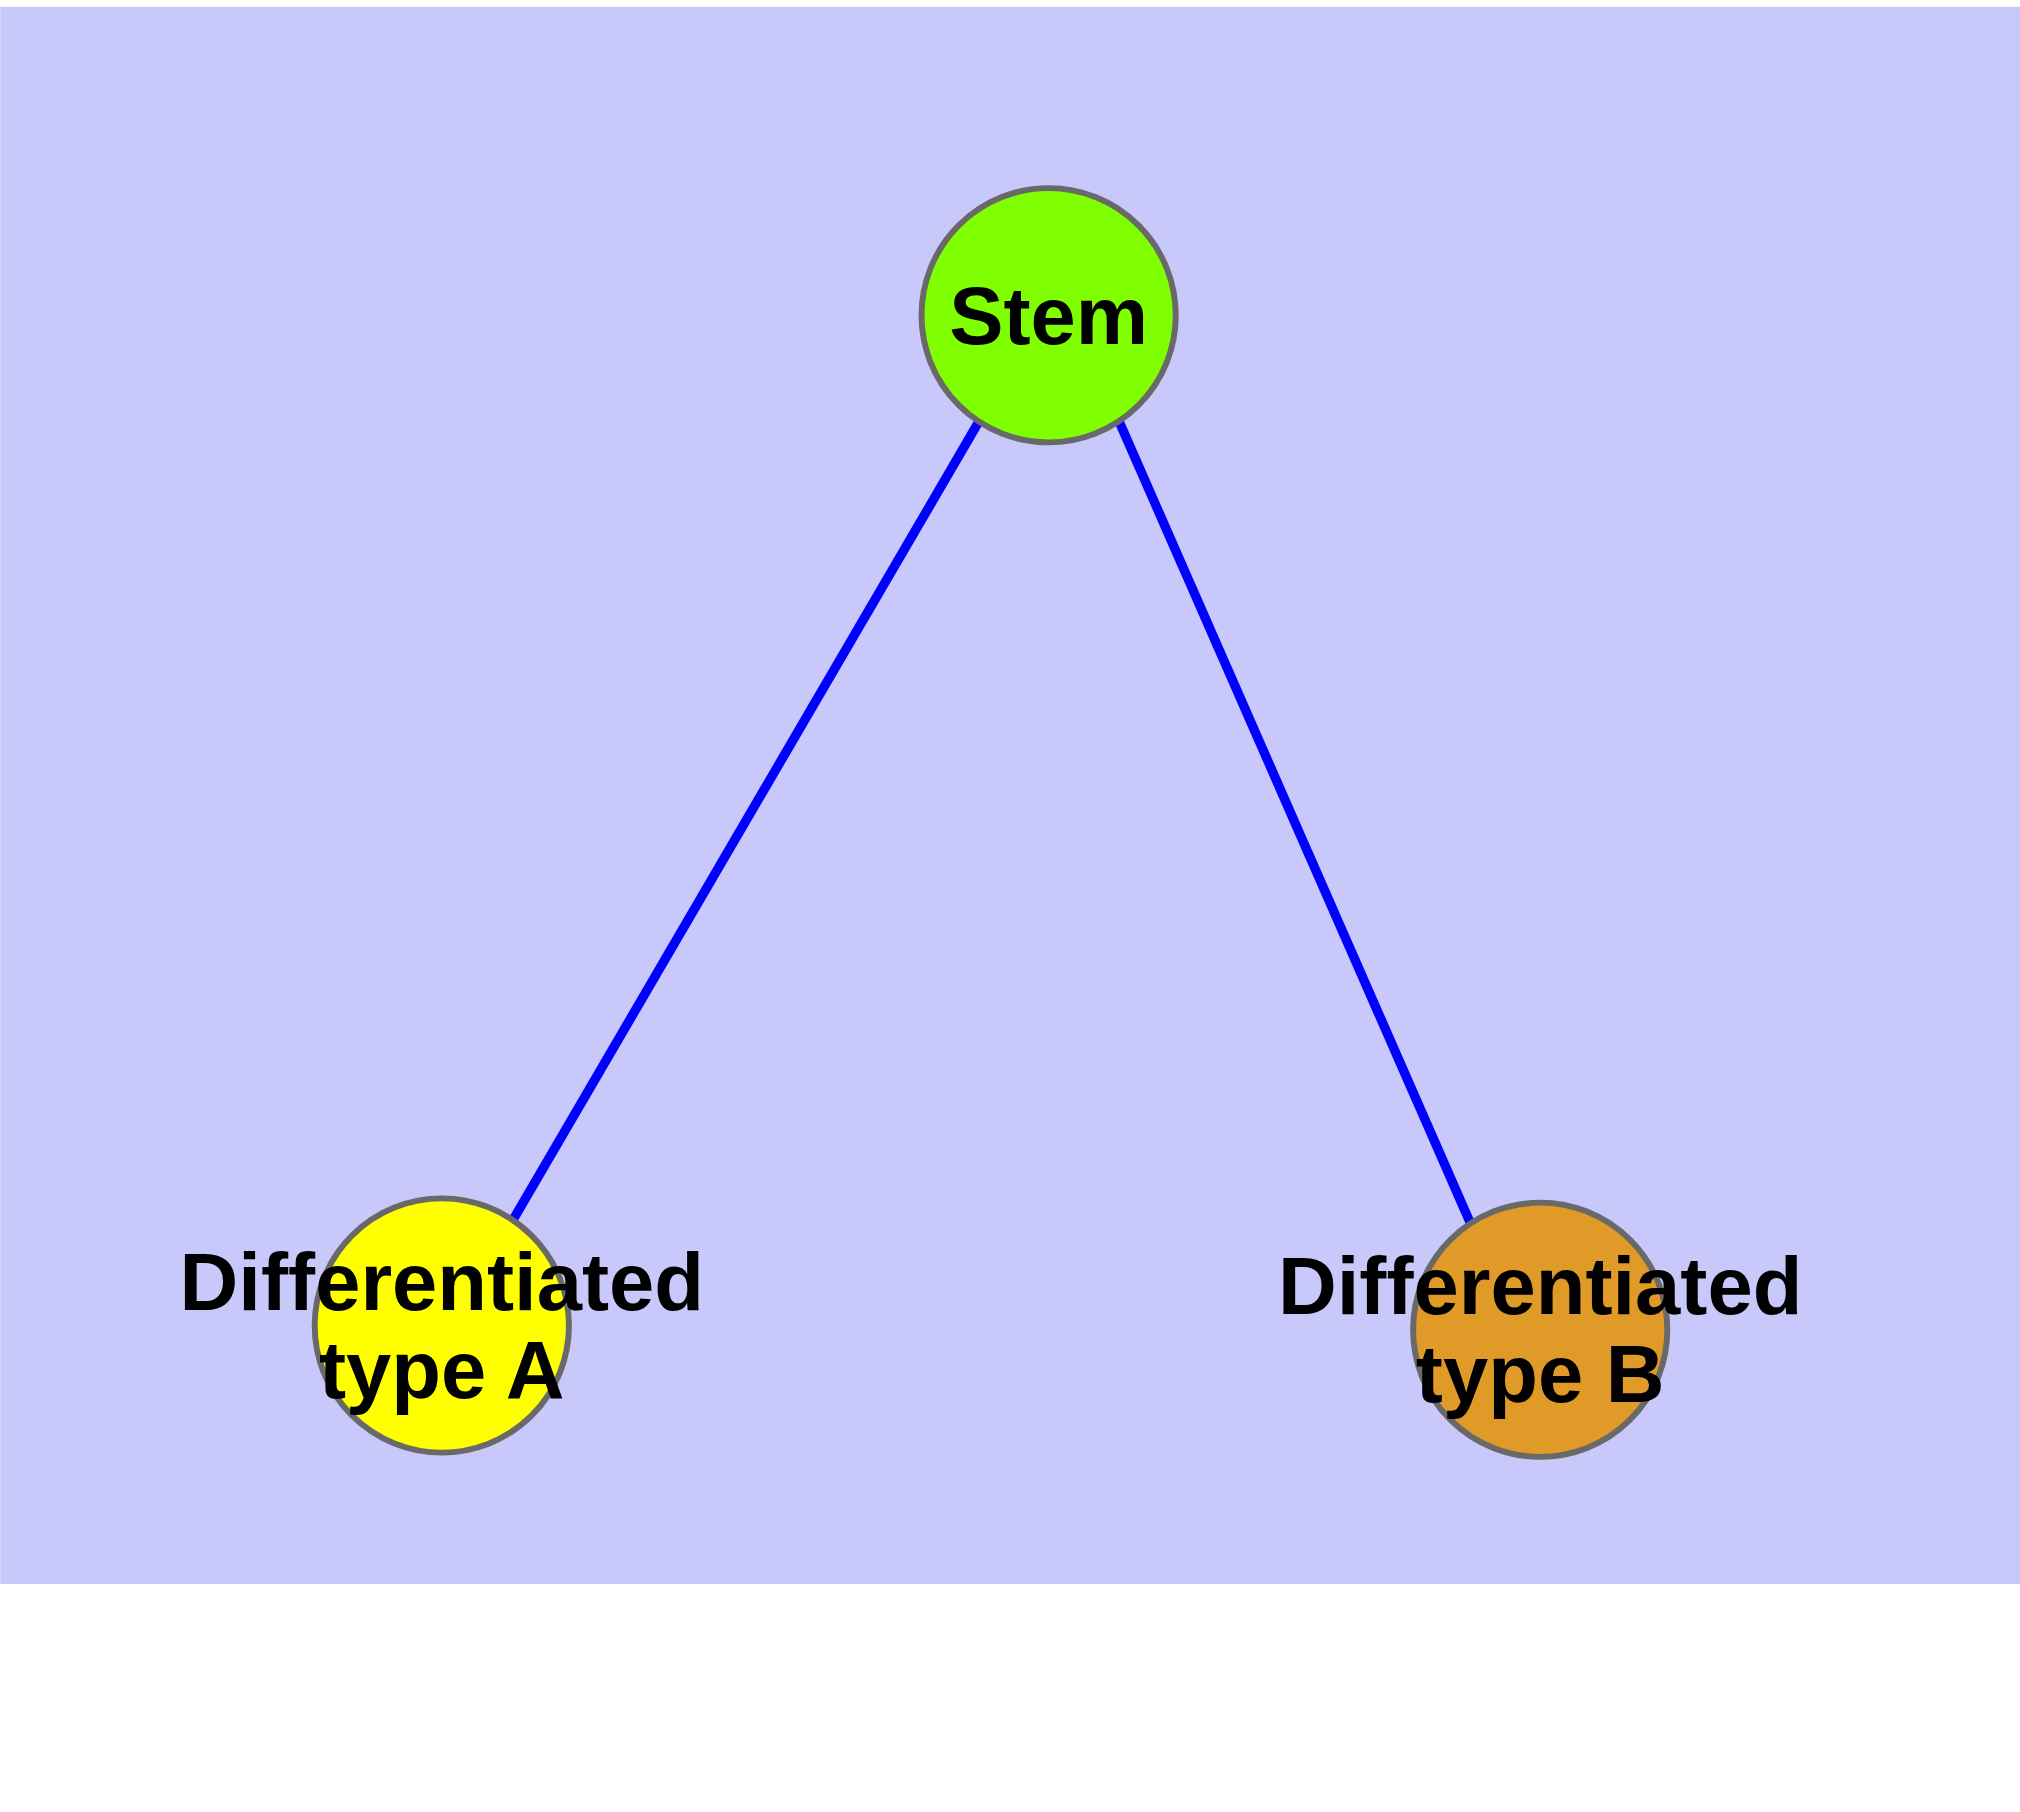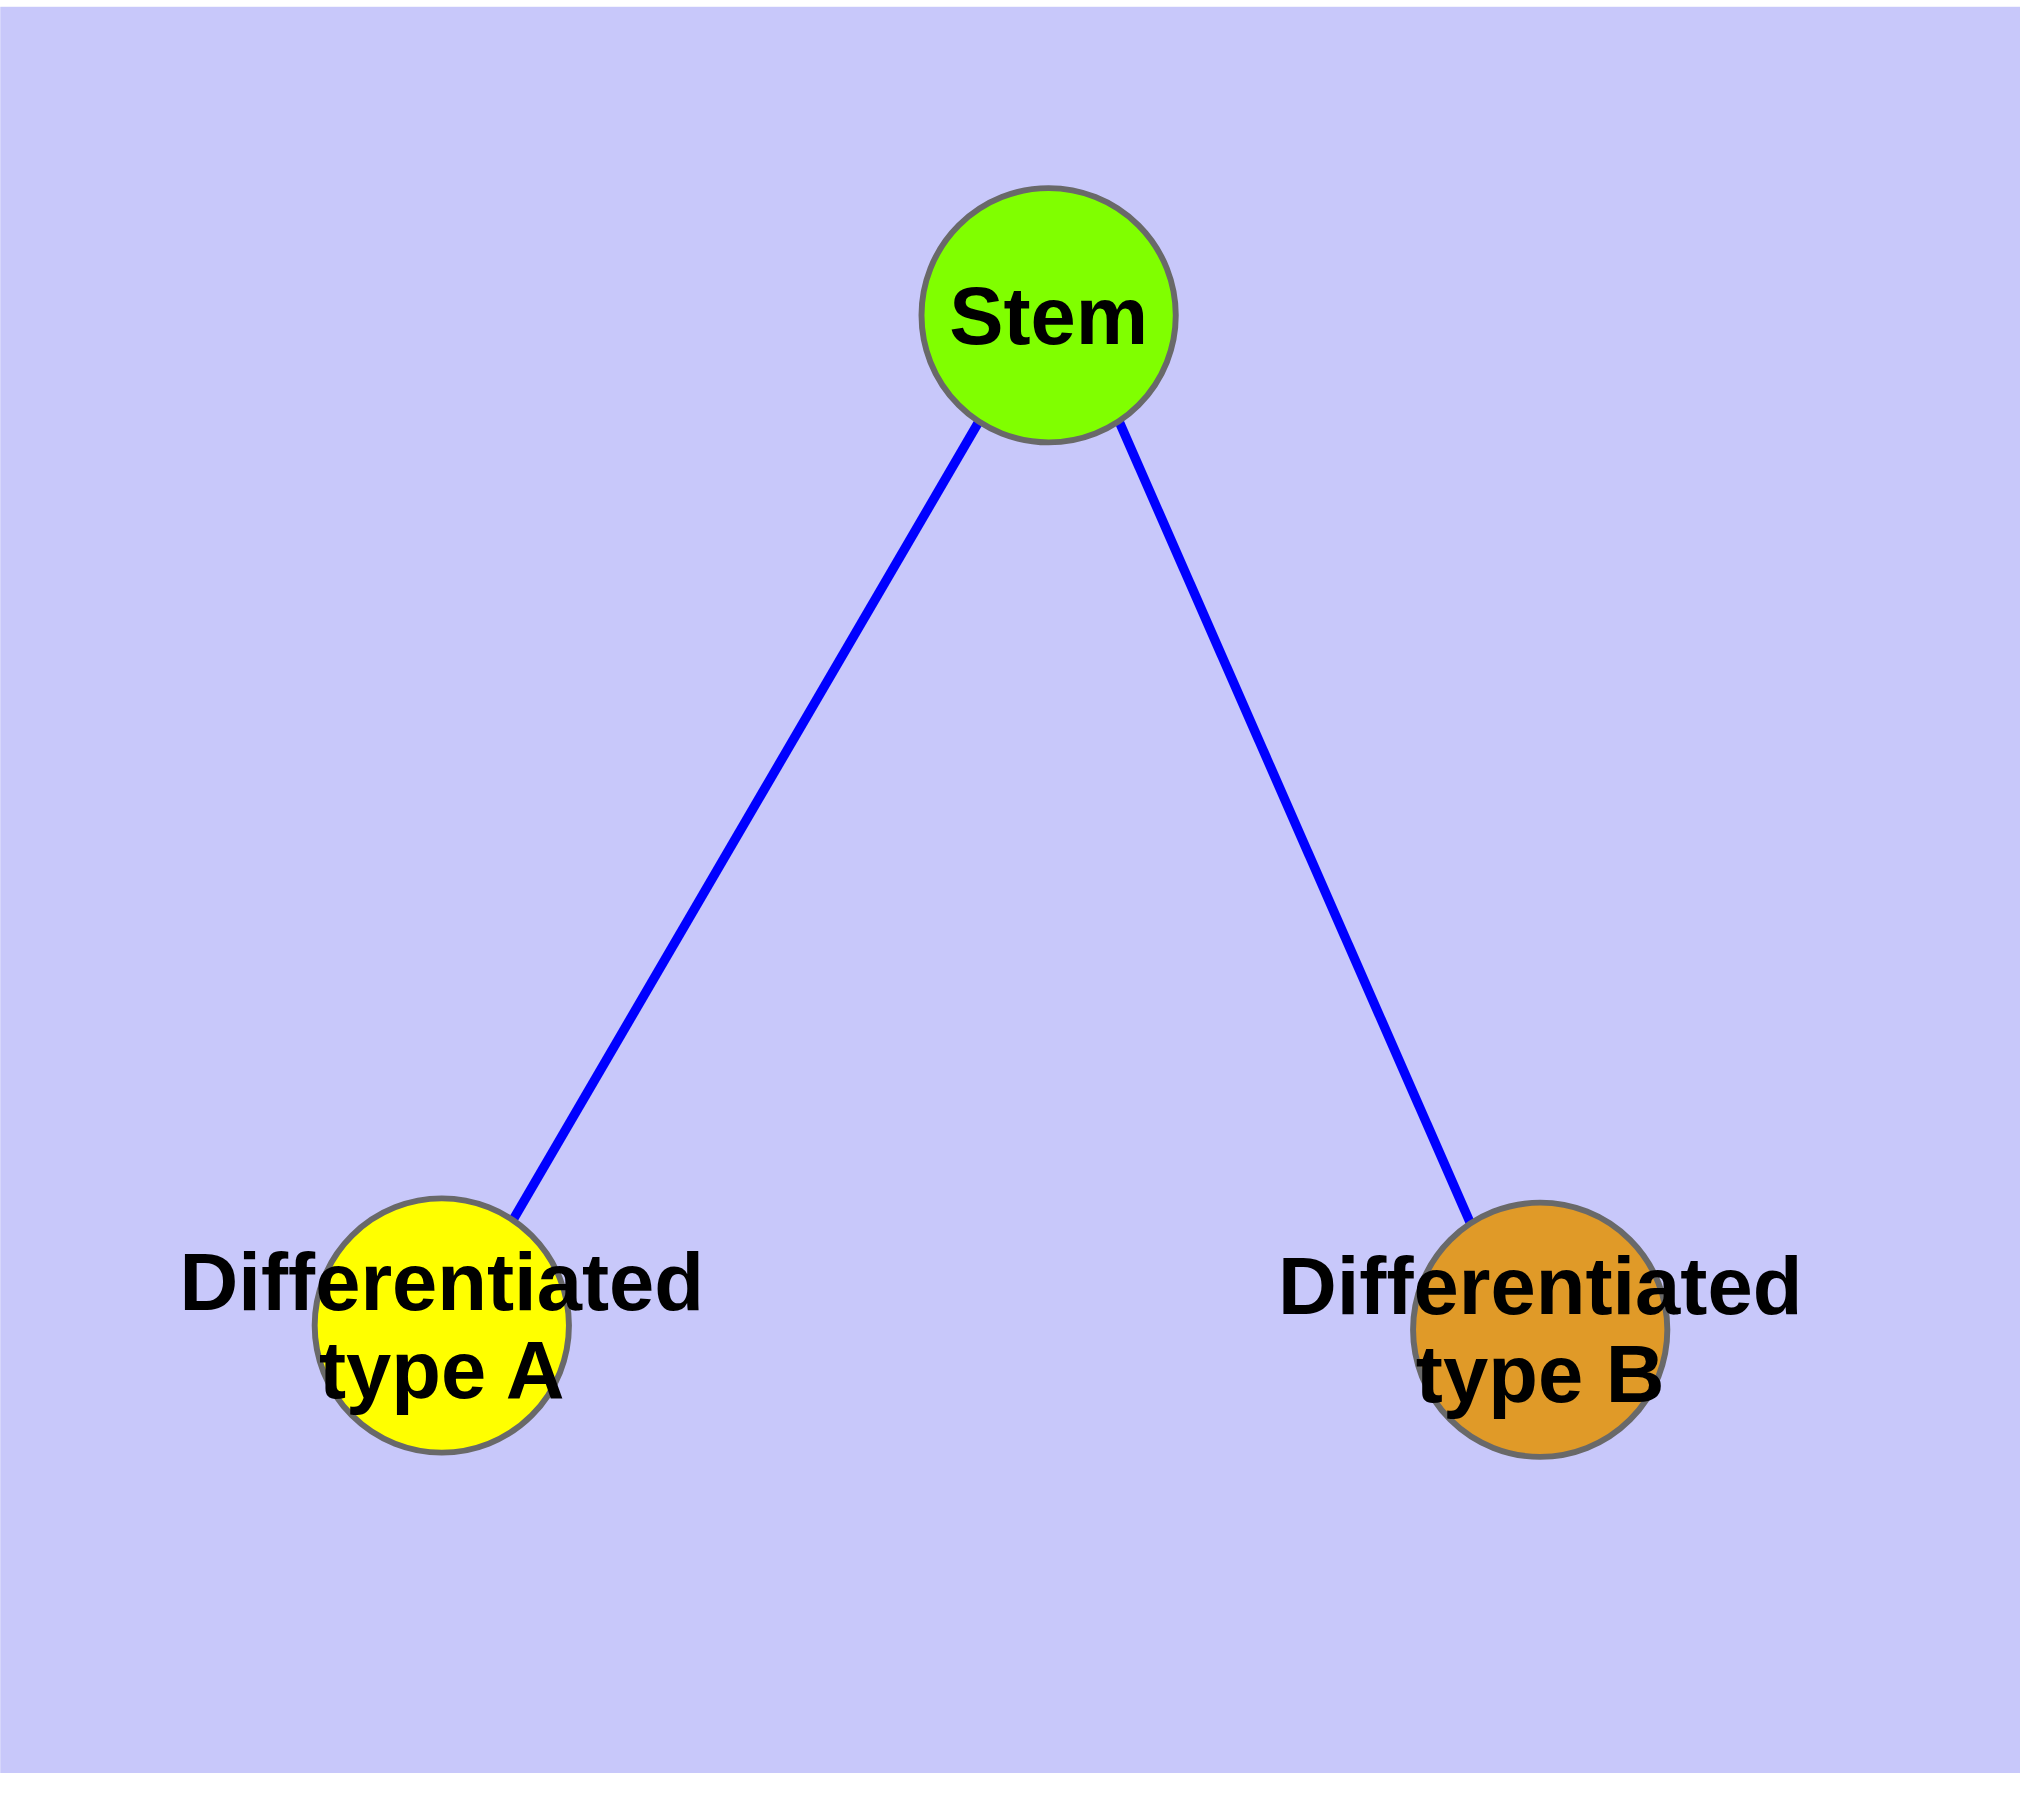--- a/index.html
+++ b/index.html
@@ -29,21 +29,21 @@
   .node-label {
     font-family: "Liberation Sans", sans-serif;
     font-weight: bold;
     fill: #000000;
     paint-order: normal;
   }
 </style>
 </head>
 <body>
 
-<div id="canvas" style="width: 2021px; height: 1773px; background: rgb(255, 255, 255);">
+<div id="canvas" style="width: 2021px; height: 1584px; background: rgb(255, 255, 255);">
   <svg id="graph-svg" viewBox="0 0 2384 2138" xmlns="http://www.w3.org/2000/svg" style="width: 2021px; height: 1812px;">
 
     <rect id="bg-rect" x="0" y="8" width="2384" height="2130" fill="#c8c8fa"></rect>
 
     <g id="edges-group">
       <line id="edge-stem-to-a" x1="1155" y1="497" x2="604" y2="1441" stroke="#0000ff" stroke-width="11" stroke-linecap="butt"></line>
       <line id="edge-stem-to-b" x1="1320" y1="497" x2="1735" y2="1444" stroke="#0000ff" stroke-width="11" stroke-linecap="butt"></line>
     </g>
 
     <g id="nodes-group">

